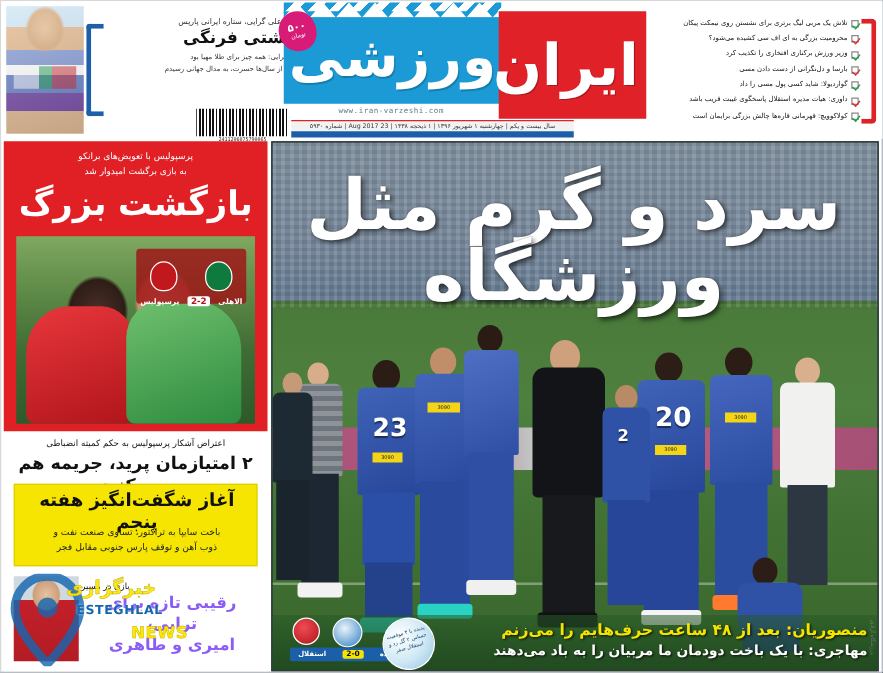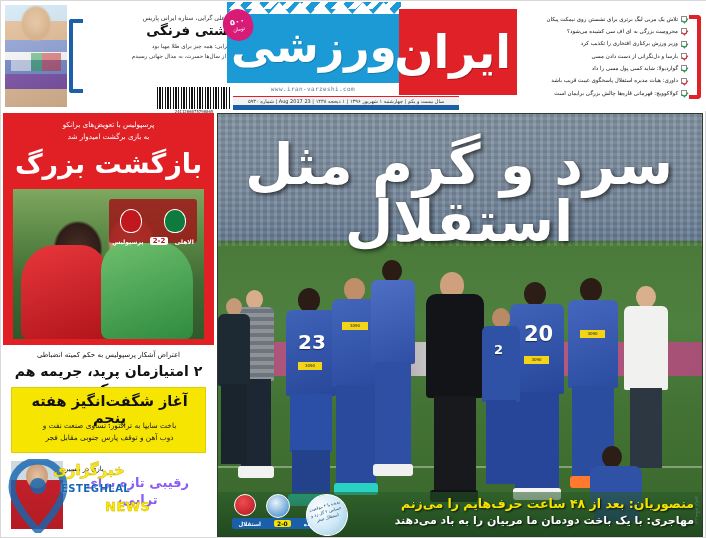--- a/index.html
+++ b/index.html
@@ -448,20 +448,21 @@
       <div class="yb-sub">
         <div>باخت سایپا به تراکتور، تساوی صنعت نفت و</div>
         <div>ذوب آهن و توقف پارس جنوبی مقابل فجر</div>
       </div>
     </div>
 
     <div class="bottom-photo"></div>
     <div class="lc2-kicker">بازی در مسیر</div>
     <div class="lc2-head">
       <div>رقیبی تازه برای ترابی،</div>
+      <div>امیری و طاهری</div>
     </div>
   </div>
 
   <div id="maincol">
     <div class="mh-photo-bg">
       <div class="seats"></div>
       <div class="ad-board"></div>
       <div class="pitch-line"></div>
 
       <div>
@@ -541,21 +542,21 @@
           <div class="p-legs" style="left:8px; top:102px; width:32px; height:80px; background:#2c3742;"></div>
         </div>
 
         <div class="player" style="left:370px; bottom:6px; width:56px; height:84px;">
           <div class="p-head" style="left:14px; top:0; width:20px; height:22px; background:#2c1e17; border-radius:50%;"></div>
           <div class="p-body" style="left:2px; top:20px; width:52px; height:40px; background:#2f52a6; border-radius:8px;"></div>
           <div class="p-legs" style="left:6px; top:58px; width:46px; height:18px; background:#27469a; border-radius:4px;"></div>
         </div>
       </div>
 
-      <div class="hl-head">سرد و گرم مثل استقلال</div>
+      <div class="hl-head">سرد و گرم مثل ورزشگاه</div>
 
       <div class="v-strip">ورزشگاه آزادی</div>
 
       <div id="caption-bar">
         <div class="cap-line1">منصوریان: بعد از ۴۸ ساعت حرف‌هایم را می‌زنم</div>
         <div class="cap-line2">مهاجری: با یک باخت دودمان ما مربیان را به باد می‌دهند</div>
 
         <span class="mini-crest" style="left:16px; top:2px; width:22px; height:22px; background:radial-gradient(circle at 40% 35%,#ef4b52,#b0161c);"></span>
         <span class="mini-crest" style="left:48px; top:2px; width:24px; height:24px; background:radial-gradient(circle at 40% 35%,#e9f3fa,#2d7fc4);"></span>
 

